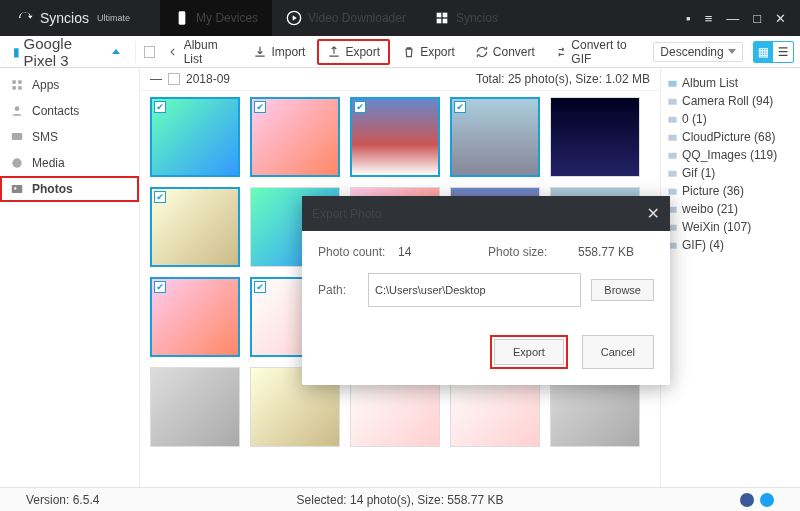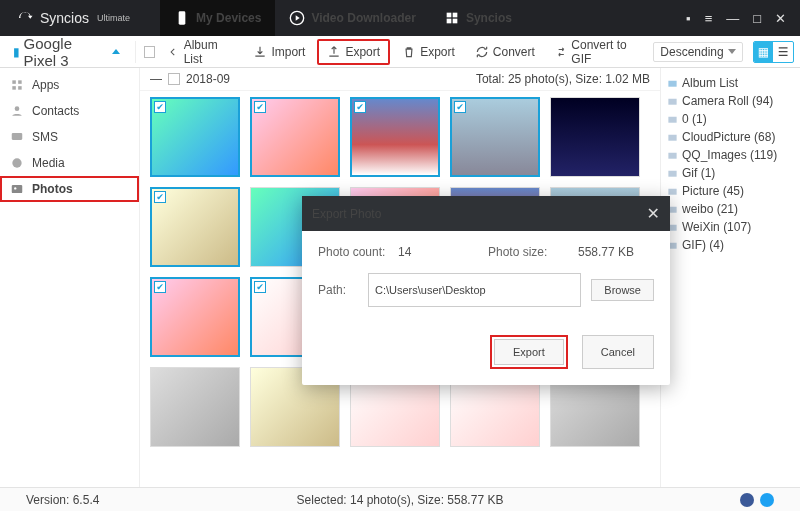--- a/index.html
+++ b/index.html
@@ -3,21 +3,21 @@
 <meta charset="utf-8">
 <style>
 *{box-sizing:border-box;margin:0;padding:0;font-family:Arial,Helvetica,sans-serif;font-size:12px;color:#444}
 body{background:#fff;width:800px;height:511px;overflow:hidden;position:relative}
 .topbar{background:#222327;height:36px;display:flex;align-items:center;padding:0 6px}
 .logo{display:flex;align-items:center;gap:6px;padding:0 10px}
 .logo svg{width:18px;height:18px}
 .logo-text{color:#e7e7e7;font-size:14px}
 .logo-sub{color:#bbb;font-size:9px;margin-left:2px}
 .top-tabs{display:flex;align-items:stretch;margin-left:20px;height:36px}
-.top-tab{display:flex;align-items:center;gap:6px;padding:0 14px;color:#e7e7e7;font-size:12px;font-weight:bold;cursor:pointer}
+.top-tab{display:flex;align-items:center;gap:6px;padding:0 14px;color:#e7e7e7;font-size:12px;font-weight:normal;cursor:pointer}
 .top-tab.active{background:#111}
 .top-tab svg{width:16px;height:16px}
 .win-ctrls{margin-left:auto;display:flex;gap:14px;padding-right:8px}
 .win-ctrls span{color:#e0e0e0;font-size:13px;cursor:pointer}
 .toolbar{height:32px;border-bottom:1px solid #ddd;display:flex;align-items:center;padding:0 6px;background:#fff;gap:4px}
 .device-chip{display:flex;align-items:center;gap:4px;padding:2px 6px;border:1px solid transparent;border-radius:2px;cursor:pointer}
 .dev-name{color:#444;font-size:15px}
 .tbar-sep{width:1px;background:#eee;height:22px;margin:0 4px}
 .tbtn{display:flex;align-items:center;gap:4px;padding:0 8px;height:26px;border-radius:2px;cursor:pointer;color:#555;font-size:11px}
 .tbtn svg{width:14px;height:14px}
@@ -334,21 +334,21 @@
     <div class="rp-item">
         <svg viewBox="0 0 24 24">
           <rect x="3" y="6" width="18" height="13" fill="#bcd"></rect>
         </svg>
         <span>Gif (1)</span>
       </div>
     <div class="rp-item">
         <svg viewBox="0 0 24 24">
           <rect x="3" y="6" width="18" height="13" fill="#bcd"></rect>
         </svg>
-        <span>Picture (45)</span>
+        <span>Picture (36)</span>
       </div>
     <div class="rp-item">
         <svg viewBox="0 0 24 24">
           <rect x="3" y="6" width="18" height="13" fill="#bcd"></rect>
         </svg>
         <span>weibo (21)</span>
       </div>
     <div class="rp-item">
         <svg viewBox="0 0 24 24">
           <rect x="3" y="6" width="18" height="13" fill="#bcd"></rect>

